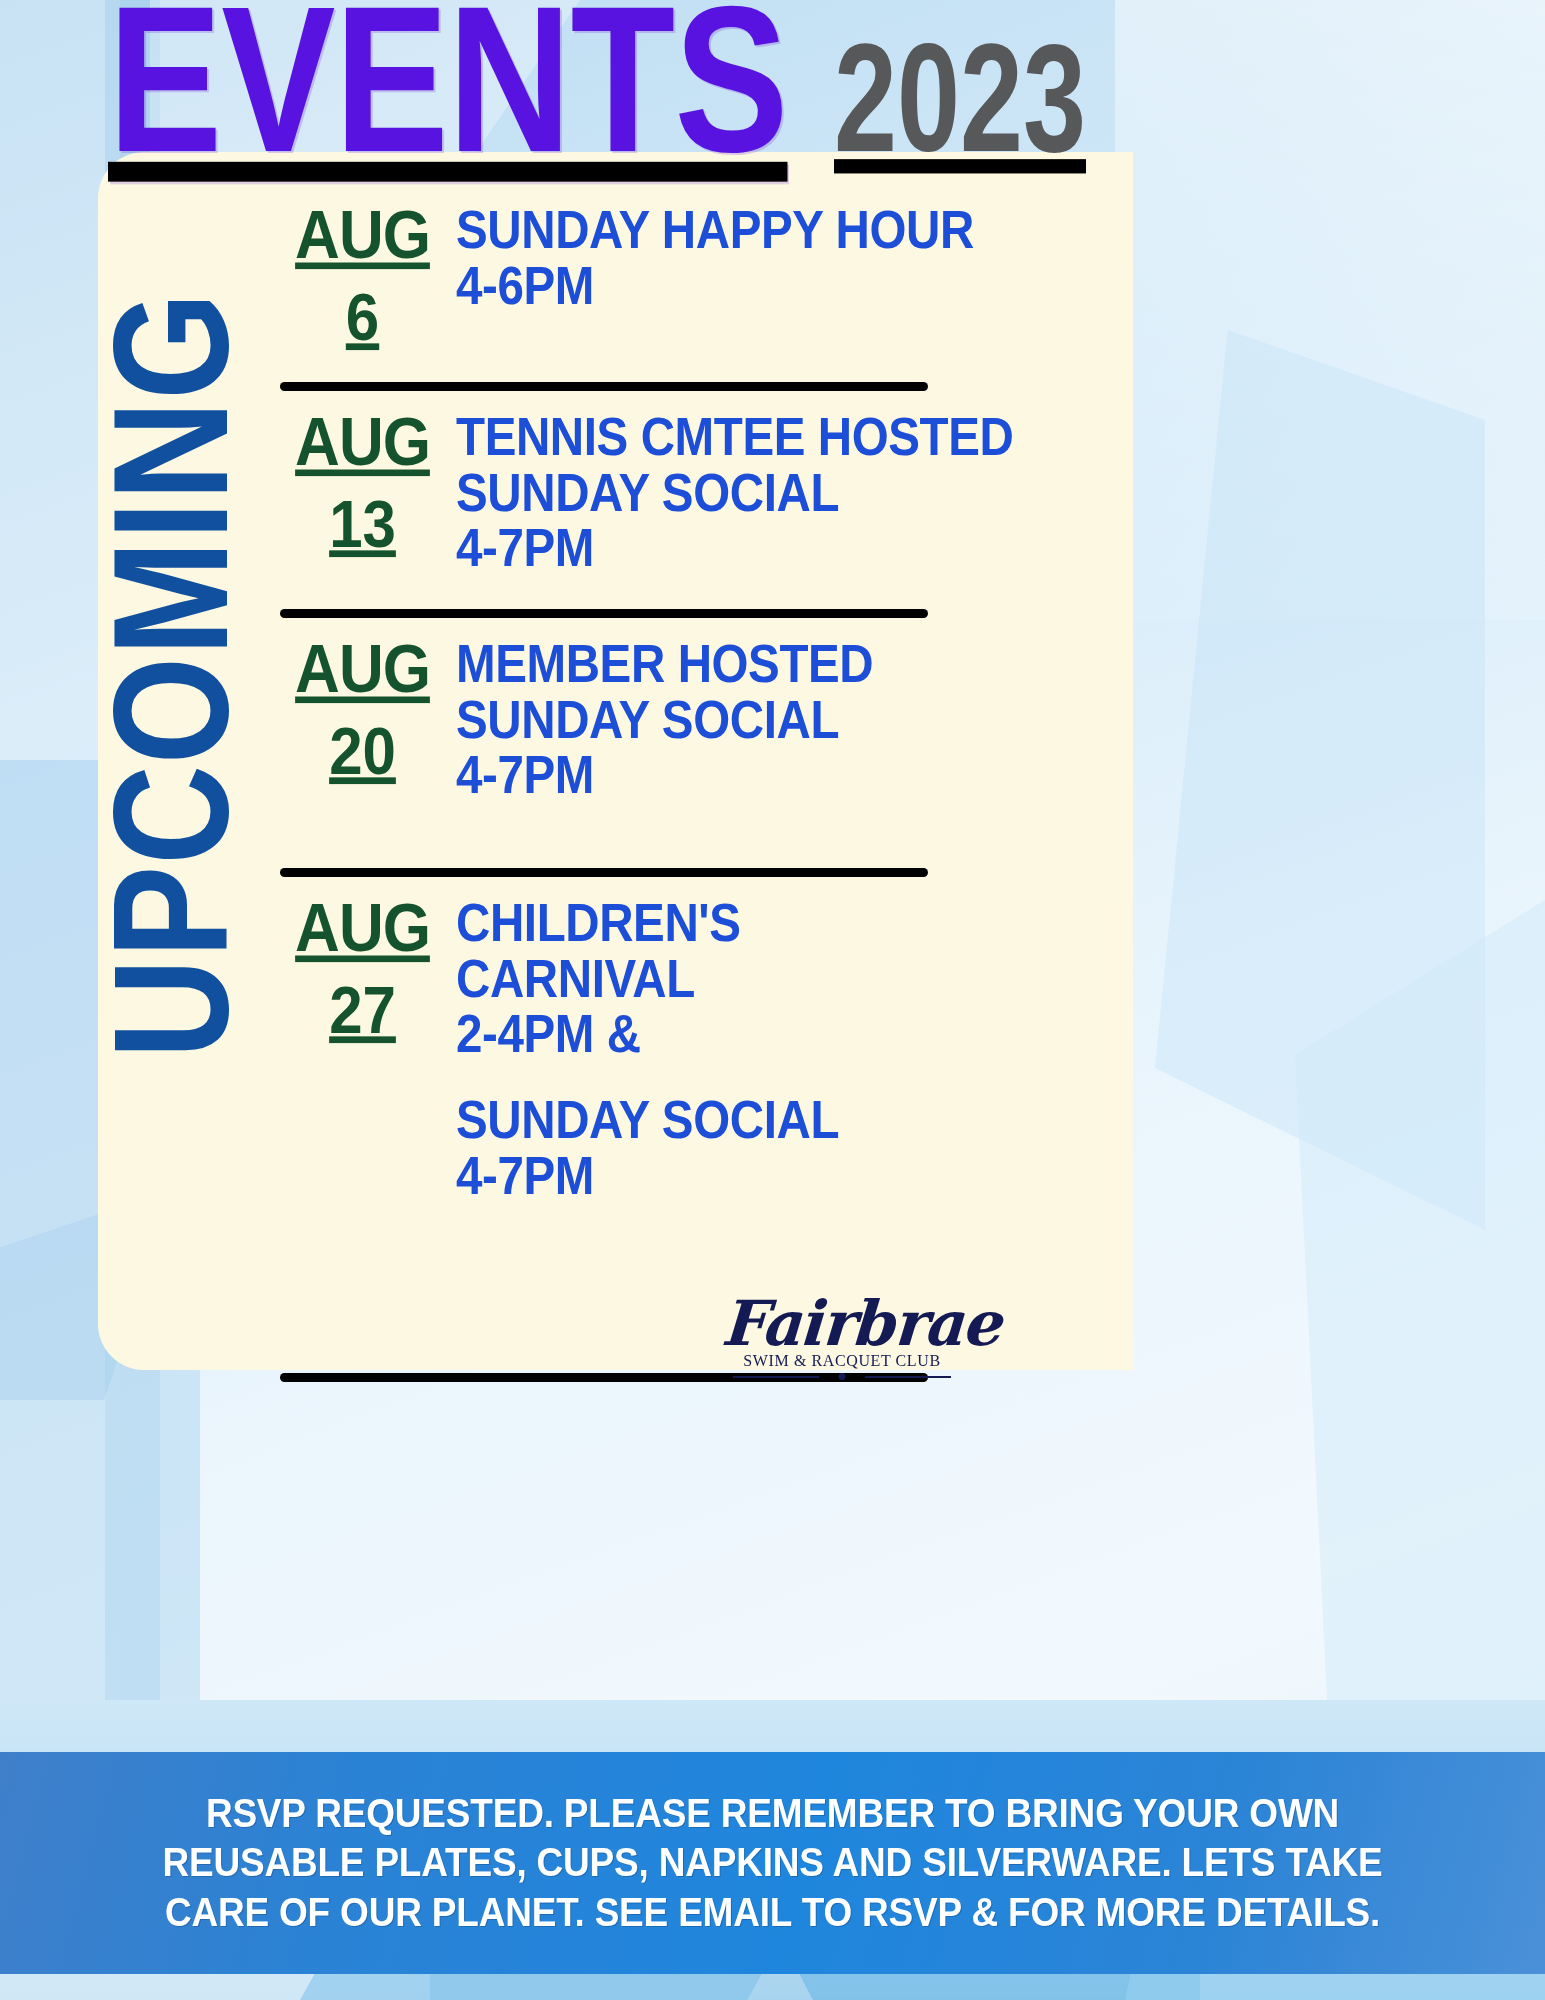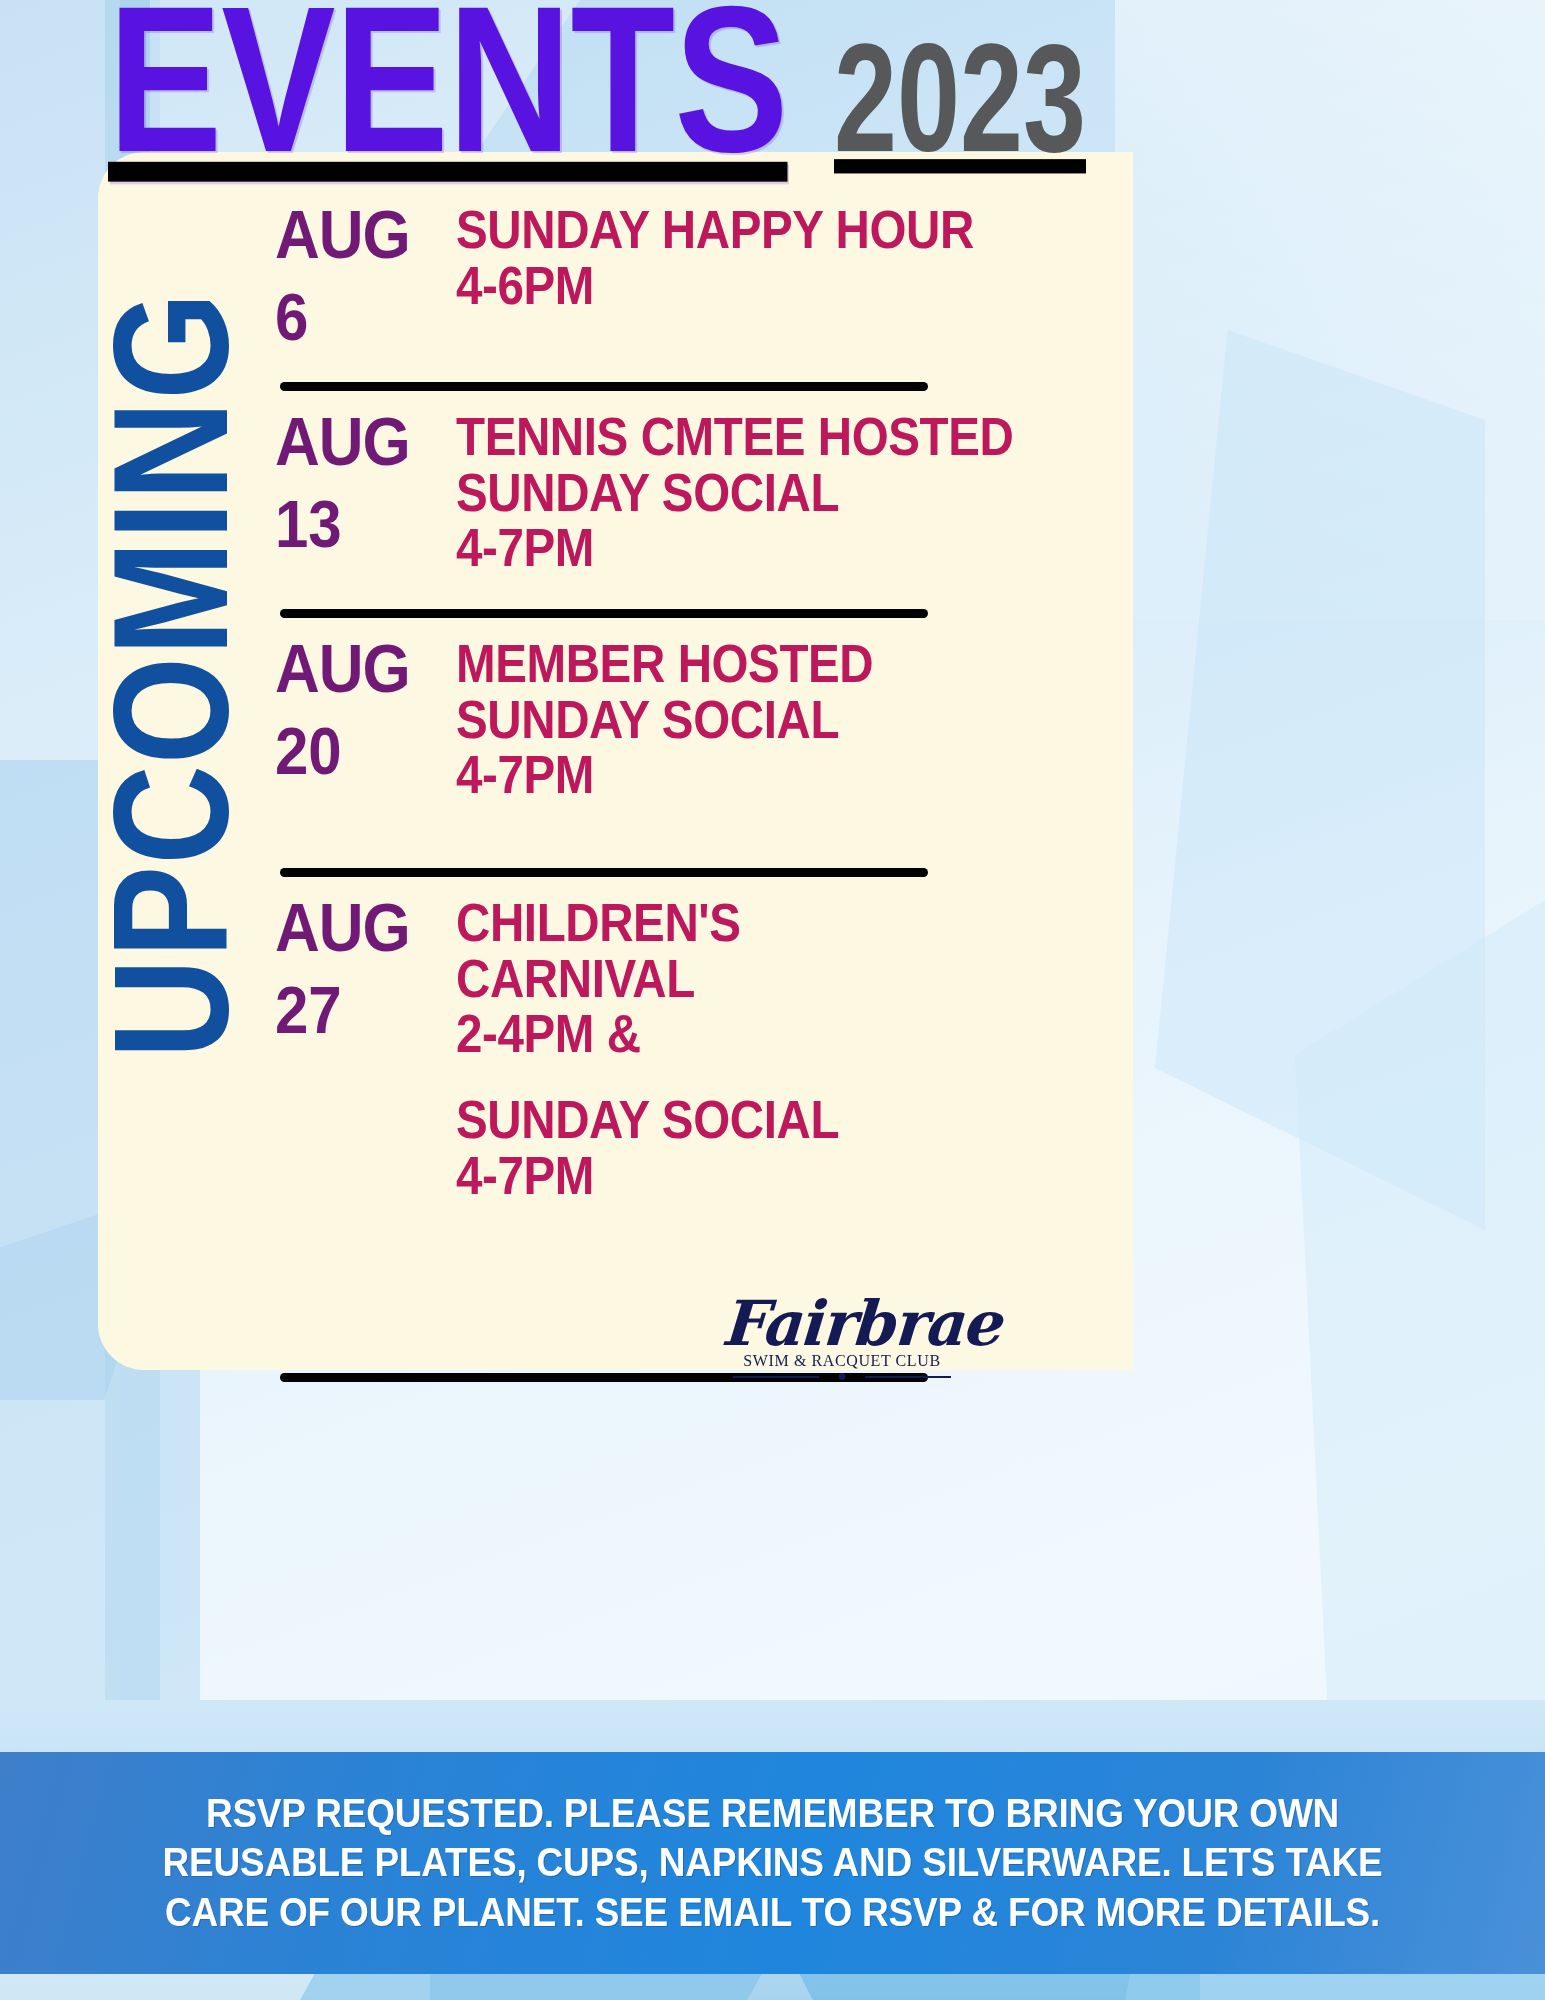--- a/index.html
+++ b/index.html
@@ -107,37 +107,39 @@
     left:275px; top:196px; width:700px;
     z-index:7;
   }
   .event-row {
     display:flex;
     align-items:flex-start;
     padding-bottom:6px;
   }
   .date-col {
     width:175px; flex:0 0 175px;
-    color:#701a75;
+    text-align:center;
+    color:#14532d;
     padding-top:6px;
+    text-decoration:underline;
   }
   .date-mon {
     font-size:62px; font-weight:bold; line-height:.96;
     transform:scaleY(1.10); transform-origin:center top;
     letter-spacing:-1px;
     display:block;
   }
   .date-day {
     font-size:60px; font-weight:bold; line-height:1.0;
     transform:scaleY(1.12); transform-origin:center top;
     display:block; margin-top:22px;
   }
   .info-col {
     flex:1;
-    color:#be185d;
+    color:#1d4ed8;
     padding-left:6px; padding-top:4px;
   }
   .info-line {
     font-size:48px; font-weight:bold;
     line-height:1.16;
     transform:scaleY(1.10) scaleX(.99);
     transform-origin:left top;
     letter-spacing:-.4px;
     white-space:nowrap;
   }

